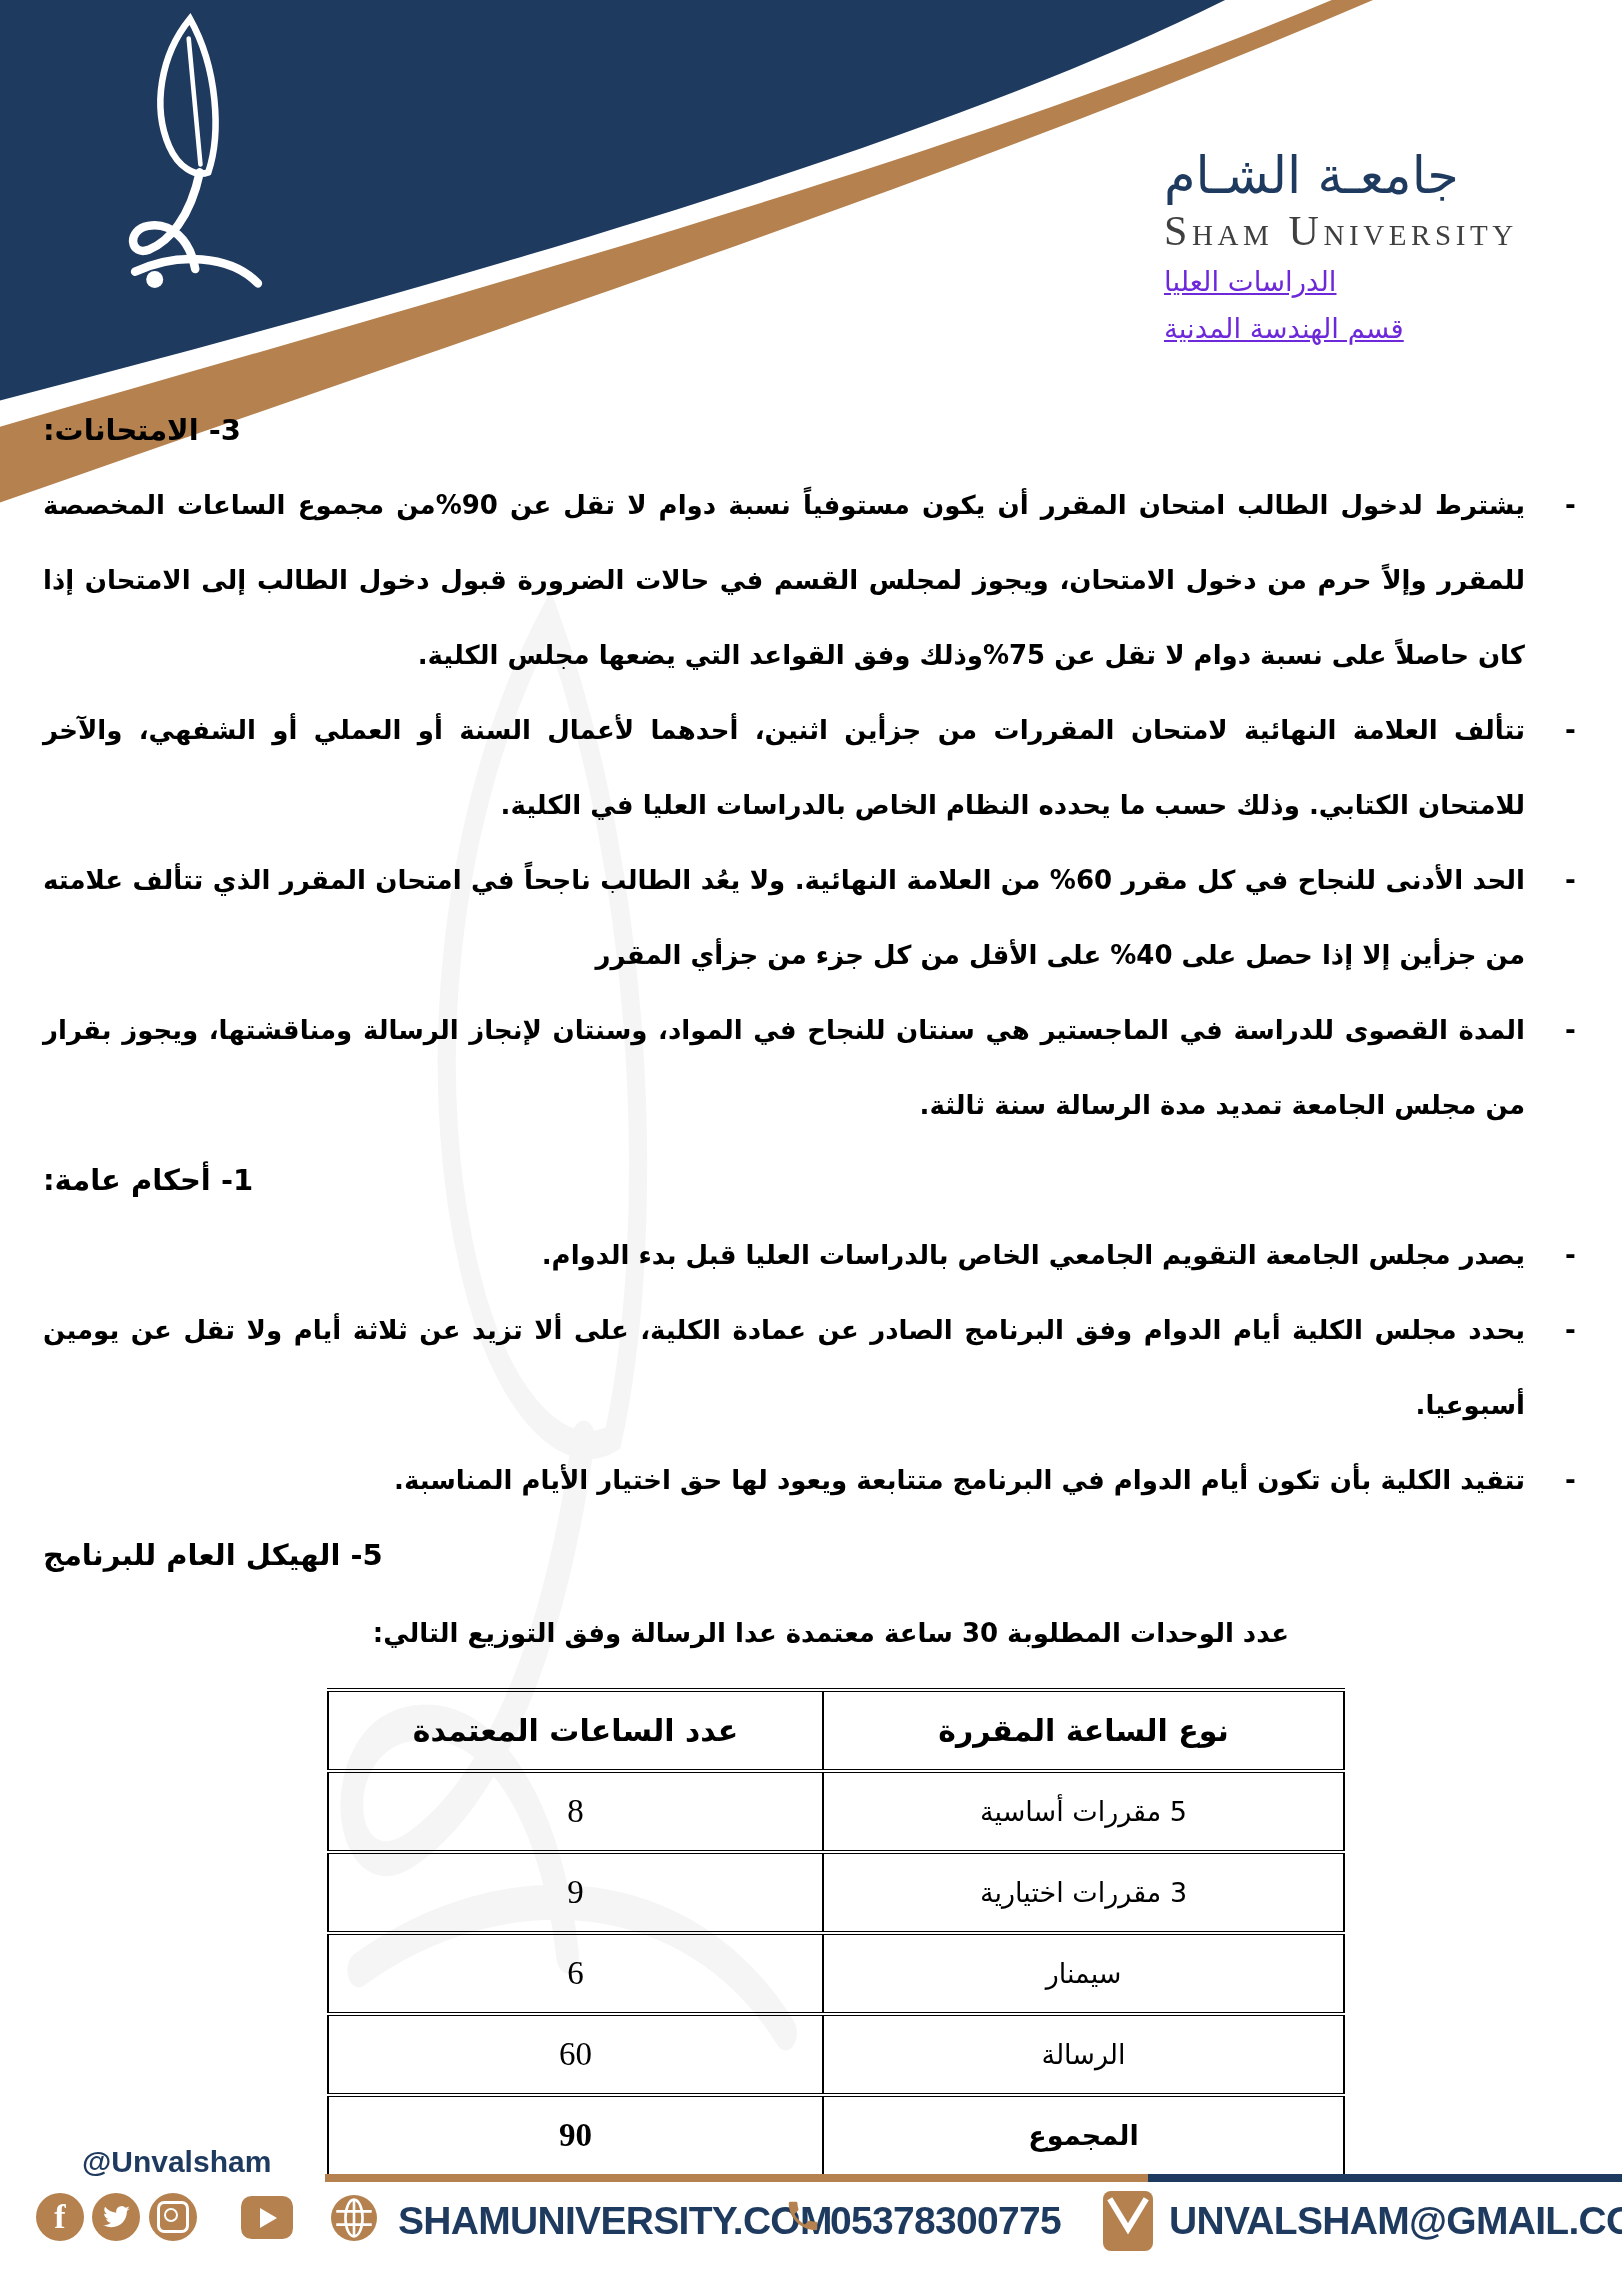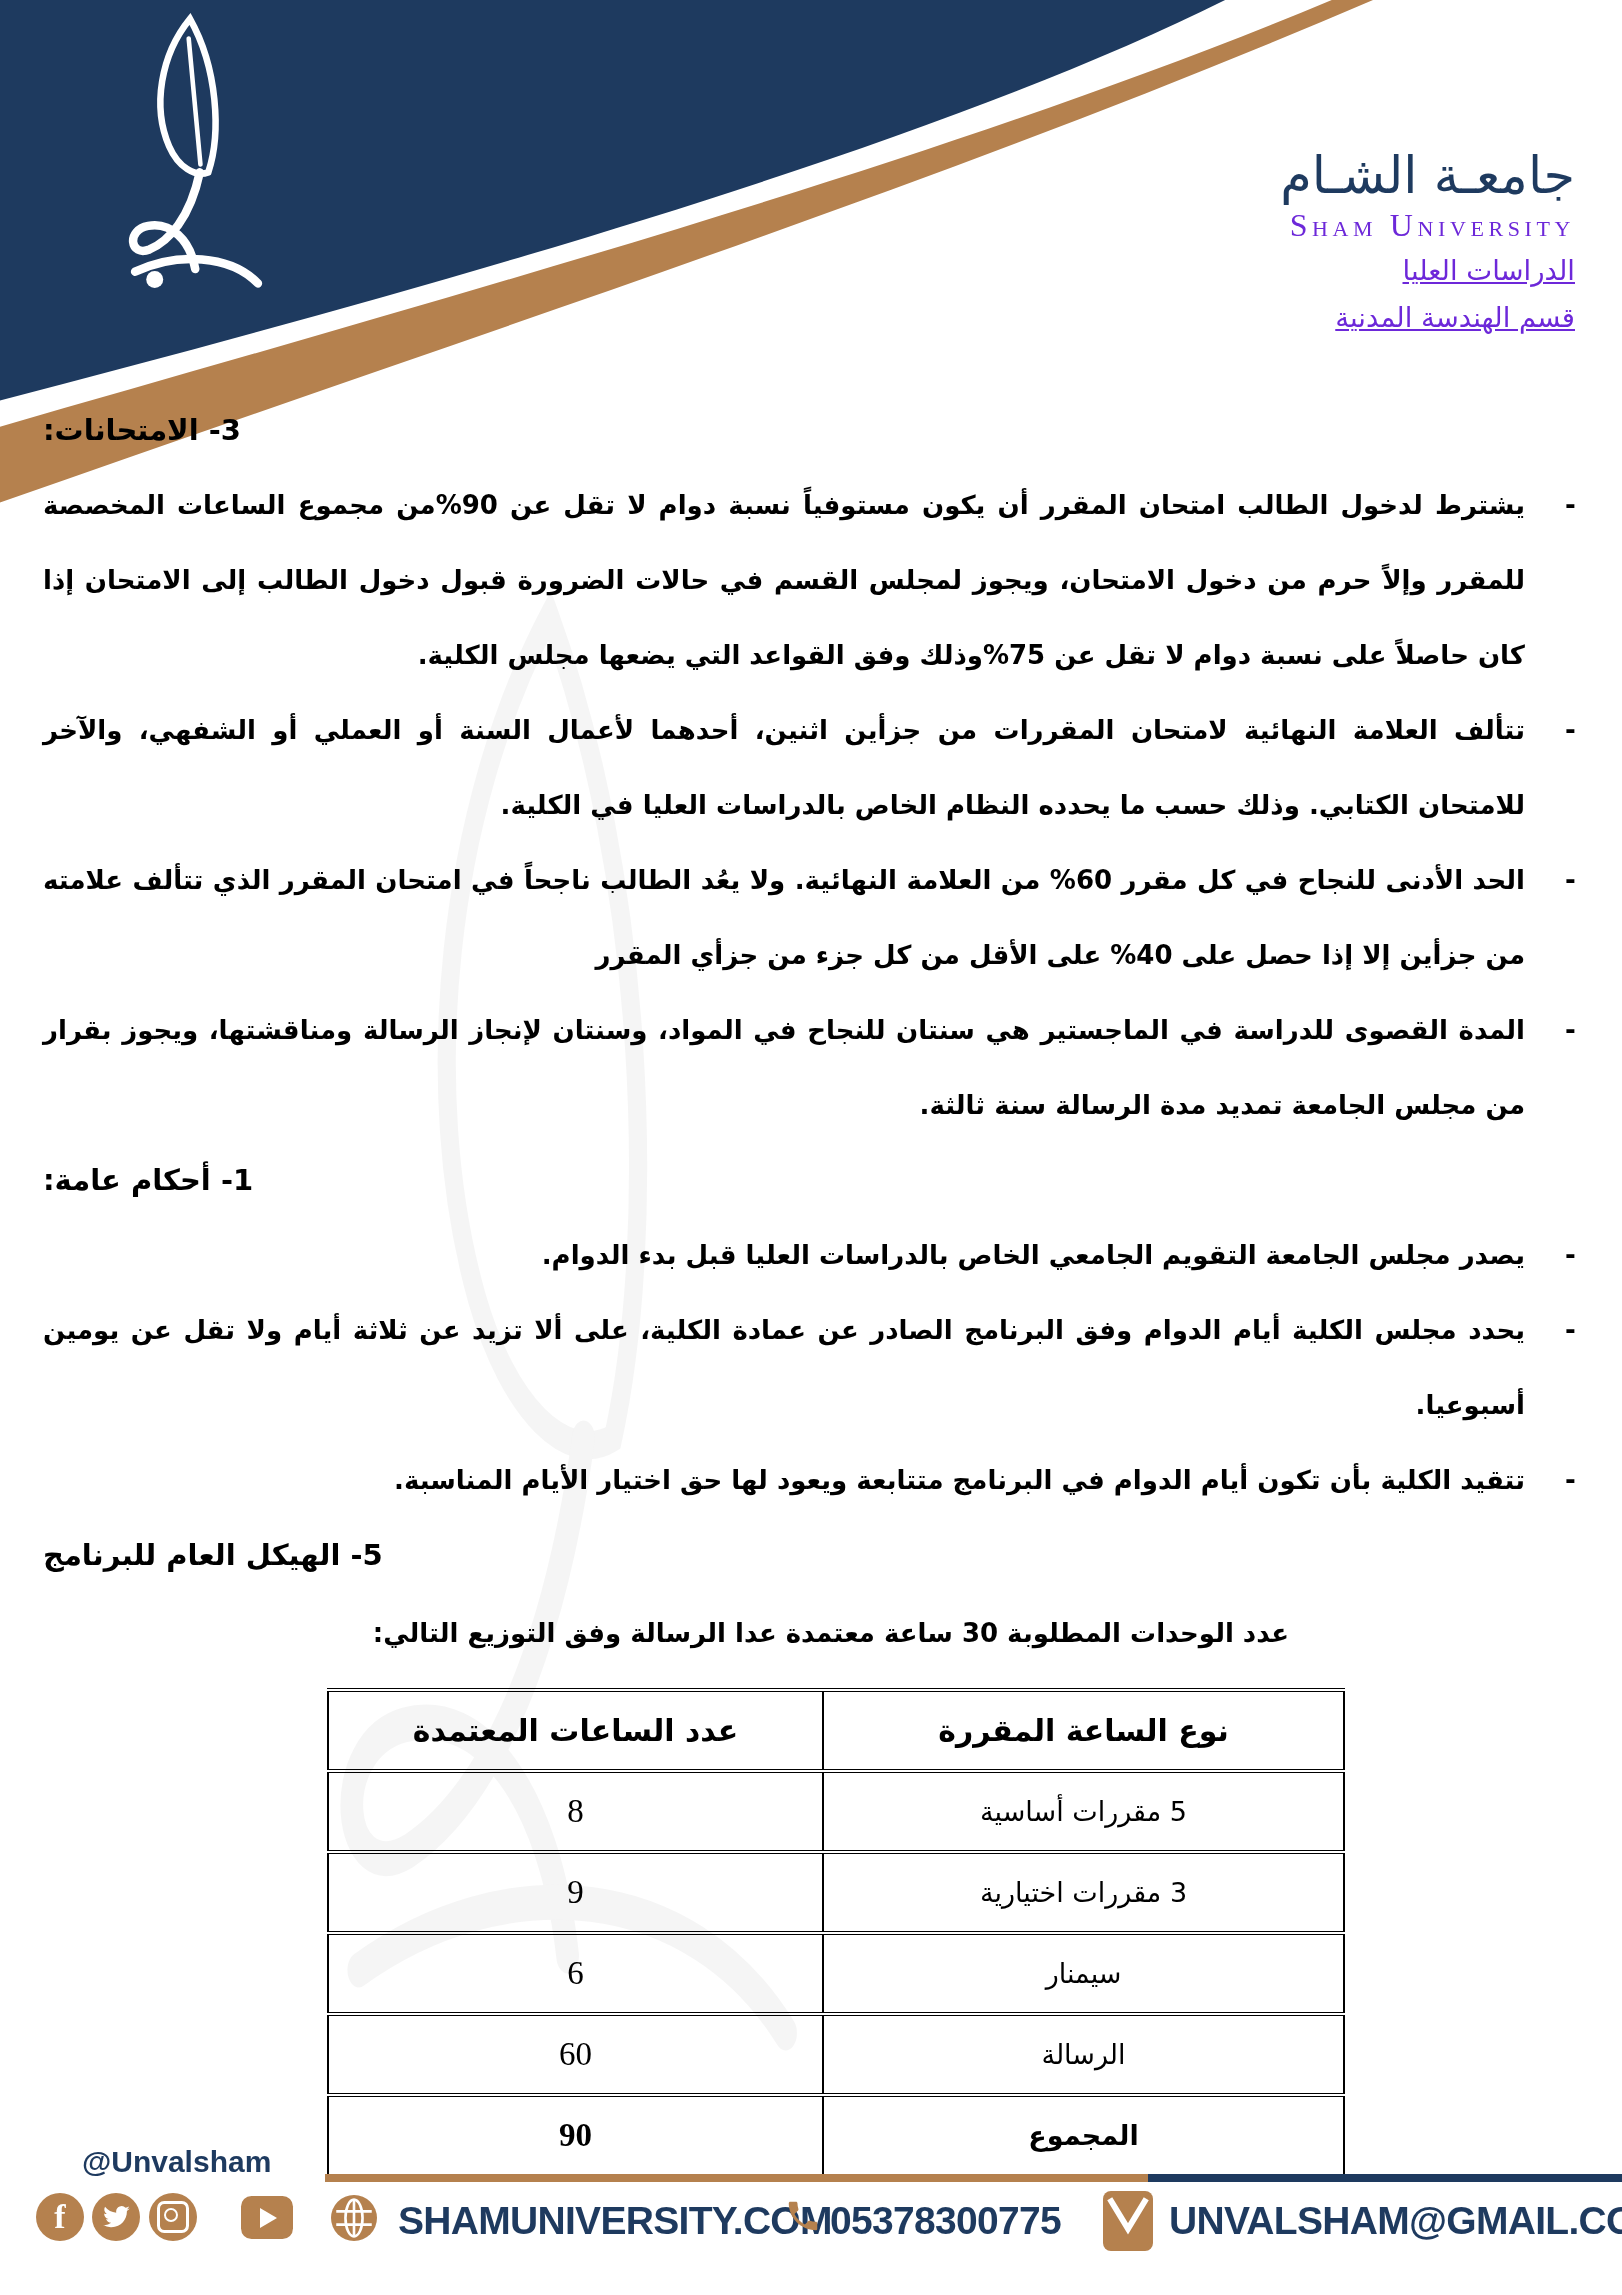--- a/index.html
+++ b/index.html
@@ -3,24 +3,24 @@
 <meta charset="utf-8">
 <style>
   html,body{margin:0;padding:0;background:#fff;}
   .page{position:relative;width:1623px;height:2295px;background:#ffffff;overflow:hidden;
         font-family:"DejaVu Sans",sans-serif;}
   
   .hdr-svg{position:absolute;top:0;left:0;}
   
   .logo{position:absolute;top:9.2px;left:92px;}
   
-  .head-block{position:absolute;top:145px;right:48px;width:419px;text-align:right;}
+  .head-block{position:absolute;top:145px;right:40px;width:419px;text-align:left;}
   .uni-ar{font-size:51px;color:#1e3a5f;letter-spacing:1.3px;line-height:1.2;}
-  .uni-en{font-family:"Liberation Serif",serif;font-variant:small-caps;font-size:32px;
-          color:#6d28d9;letter-spacing:4.6px;margin-top:1.3px;}
+  .uni-en{font-family:"Liberation Serif",serif;font-variant:small-caps;font-size:42px;
+          color:#404040;letter-spacing:4.6px;margin-top:1.3px;}
   .dept{font-size:27.5px;color:#6d28d9;line-height:1.45;margin-top:7px;text-decoration:underline;}
   
   .watermark{position:absolute;top:563px;left:209px;opacity:0.055;pointer-events:none;}
   
   .content{position:absolute;top:393px;right:46px;left:43px;direction:rtl;
            color:#000;font-weight:bold;font-size:26px;line-height:75px;}
   .sec-head{font-size:29px;text-align:left;}
   .bullet{position:relative;padding-right:52px;text-align:justify;text-align-last:right;}
   .bullet .dash{position:absolute;right:1.3px;top:0;}
   .intro{margin:2.6px 288px 0 0;text-align:right;font-weight:bold;}

